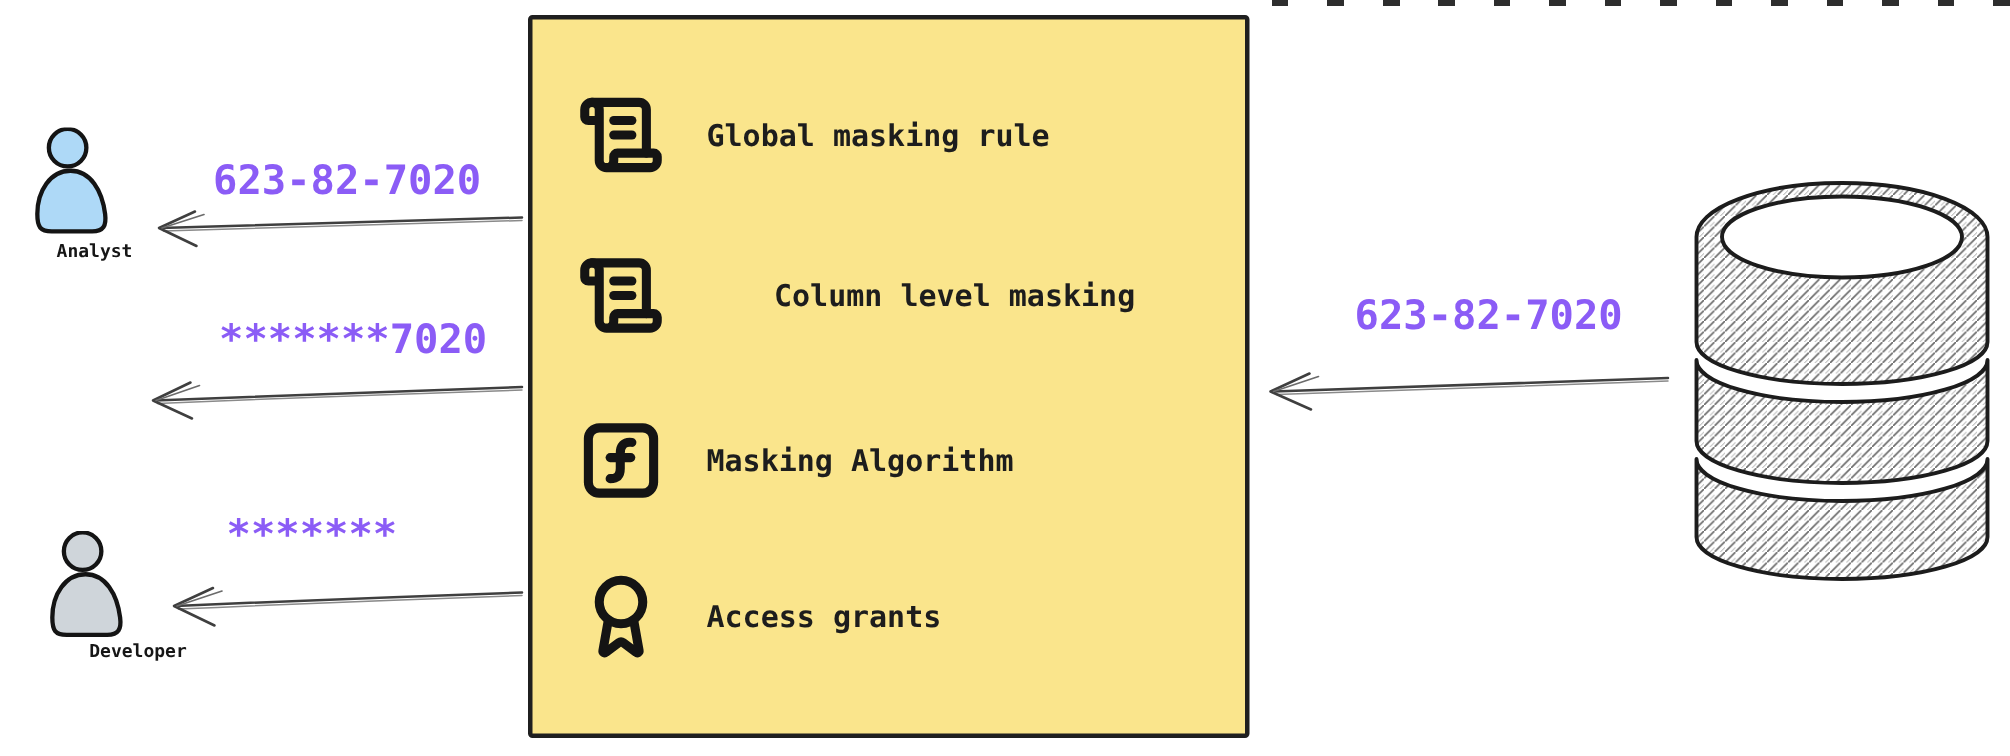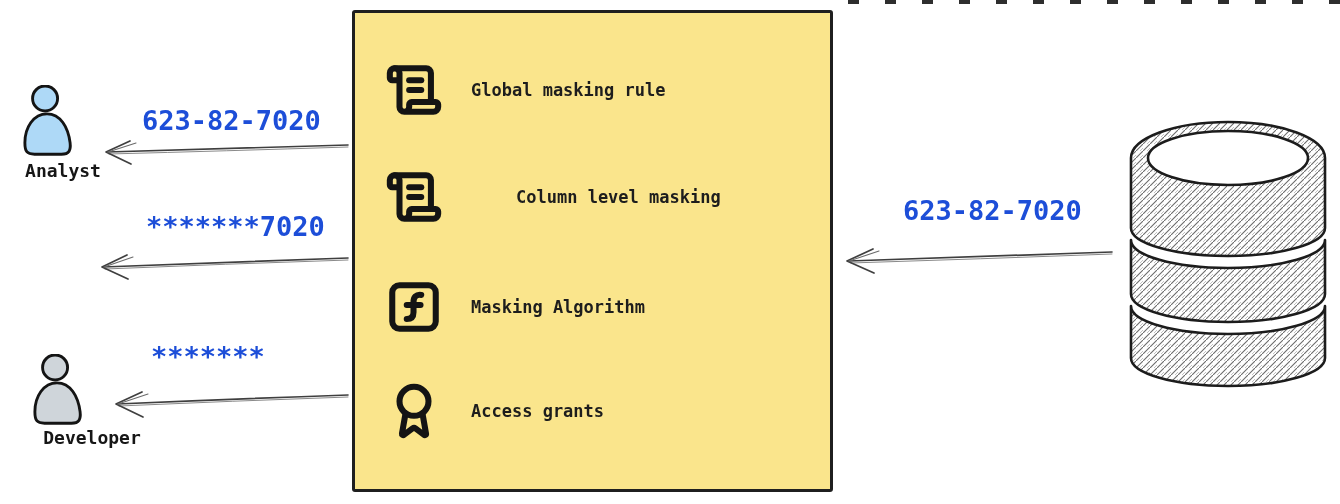--- a/index.html
+++ b/index.html
@@ -14,45 +14,45 @@
   
   .dash-top{
     position:absolute;left:848px;top:0;width:492px;height:4px;
     background:repeating-linear-gradient(90deg,#2e2e2e 0 11px,transparent 11px 37px);
   }
   
   .persona{position:absolute;}
   .persona svg{display:block;}
   .plabel{
     position:absolute;width:110px;text-align:center;
-    font-size:18px;font-weight:bold;color:#161616;
+    font-size:12px;font-weight:bold;color:#161616;
   }
   
   .val{
     position:absolute;
-    font-size:27px;font-weight:bold;color:#1d4ed8;
+    font-size:27px;font-weight:bold;color:#8b5cf6;
     line-height:1.1;white-space:pre;
   }
   
   .mask-box{
     position:absolute;left:352px;top:10px;width:481px;height:482px;
     box-sizing:border-box;
     background:#FAE58C;
     border:3px solid #1f1f1f;
     border-radius:3px;
   }
   .mask-row{
     position:absolute;left:30px;right:8px;height:64px;
     display:flex;align-items:center;
   }
   .mask-row .icon{width:58px;height:58px;flex:0 0 58px;}
   .mask-row .icon svg{width:58px;height:58px;display:block;}
   .mask-label{
     margin-left:28px;
-    font-size:17px;font-weight:bold;color:#1d1d1d;white-space:pre;
+    font-size:20px;font-weight:bold;color:#1d1d1d;white-space:pre;
   }
   .row1{top:45px;} .row2{top:152px;gap:45px;} .row3{top:262px;} .row4{top:366px;}
   
   .overlay{position:absolute;left:0;top:0;pointer-events:none;}
   .db{position:absolute;left:1122px;top:116px;}
 </style>
 </head>
 <body>
 
 <div class="canvas">

